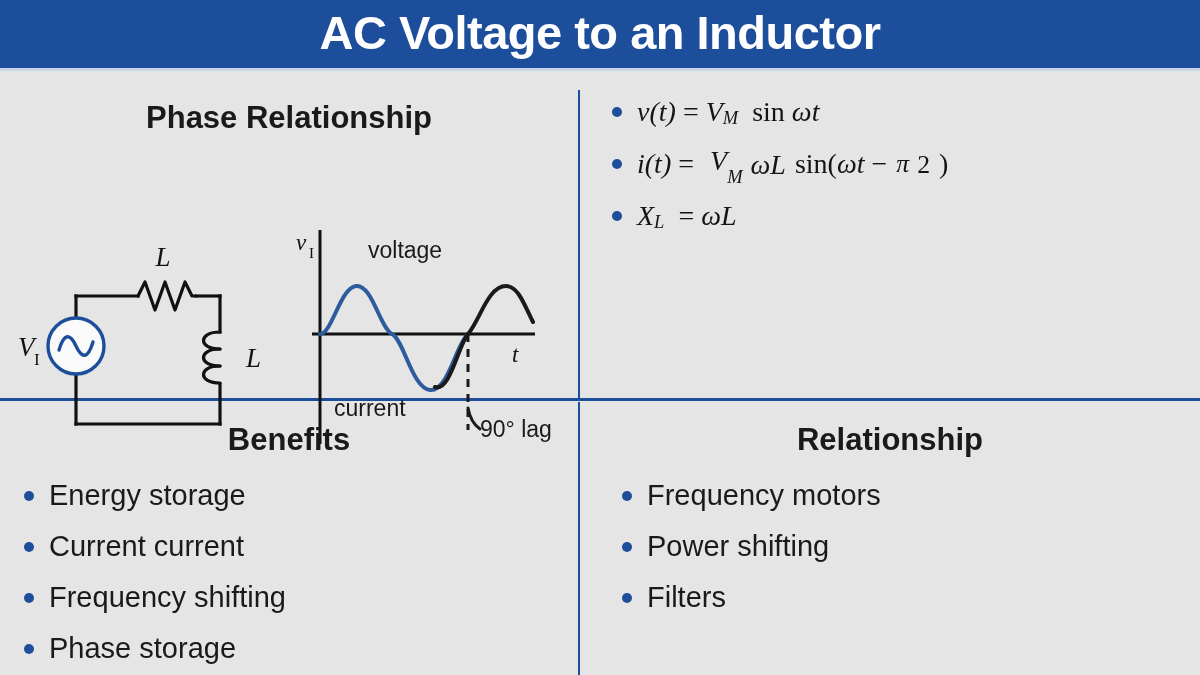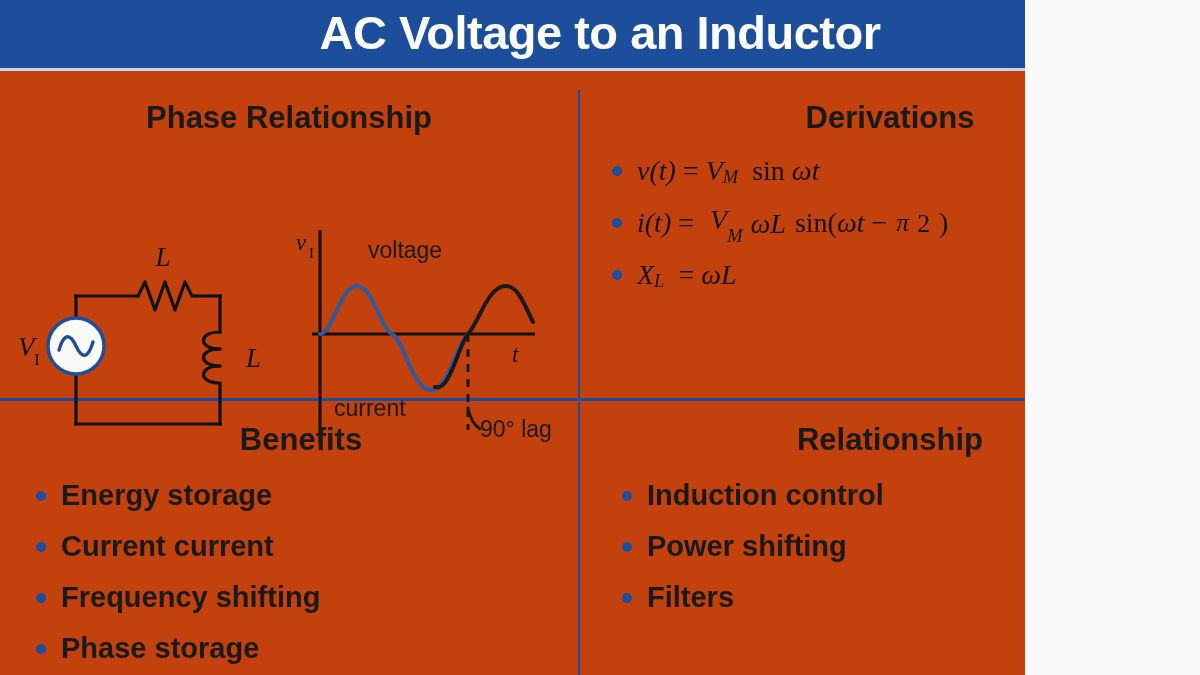--- a/index.html
+++ b/index.html
@@ -9,23 +9,23 @@
   }
   body {
     width: 1200px;
     height: 675px;
     overflow: hidden;
     font-family: "Liberation Sans", sans-serif;
     background: #fafafa;
   }
   .page {
     position: relative;
-    width: 1025px;
+    width: 1200px;
     height: 675px;
-    background: #c2410c;
+    background: #e5e5e5;
     overflow: hidden;
   }
 
   
   .header {
     position: absolute;
     left: 0; top: 0;
     width: 1200px;
     height: 68px;
     background: #1d4e9c;
@@ -75,21 +75,21 @@
     height: 3px;
     background: #1d4e9c;
   }
 
   
   .quad {
     position: absolute;
   }
   .quad-tl { left: 0;    top: 74px;  width: 578px; height: 324px; }
   .quad-tr { left: 580px; top: 74px;  width: 620px; height: 324px; }
-  .quad-bl { left: 0;    top: 402px; width: 578px; height: 273px; margin-left: 12px; }
+  .quad-bl { left: 0;    top: 402px; width: 578px; height: 273px; }
   .quad-br { left: 580px; top: 402px; width: 620px; height: 273px; }
 
   .section-title {
     text-align: center;
     font-size: 31px;
     font-weight: bold;
     color: #1a1a1a;
     margin-top: 28px;
     line-height: 1;
   }
@@ -105,21 +105,20 @@
   }
   .quad-bl .bullet-list { margin-left: 24px; }
   .quad-br .bullet-list { margin-left: 42px; }
   .bullet-item {
     display: flex;
     align-items: flex-start;
     font-size: 29px;
     color: #1a1a1a;
     line-height: 1;
     margin-bottom: 22px;
-    font-weight: bold;
   }
   .bullet-dot {
     width: 10px;
     height: 10px;
     border-radius: 50%;
     background: #1c4e9c;
     margin-right: 15px;
     margin-top: 10px;
     flex: 0 0 auto;
   }
@@ -259,21 +258,20 @@
           <text x="78" y="36" font-family="Liberation Sans, sans-serif" font-size="23" fill="#1a1a1a">voltage</text>
           <text x="44" y="194" font-family="Liberation Sans, sans-serif" font-size="23" fill="#1a1a1a">current</text>
           <text x="190" y="215" font-family="Liberation Sans, sans-serif" font-size="23" fill="#1a1a1a">90° lag</text>
         </svg>
       </div>
 
     </div>
   </div>
 
   <div class="quad quad-tr">
-    <div class="section-title">Derivations</div>
 
     <ul class="deriv-list">
 
       <li class="deriv-item">
         <span class="bullet-dot"></span>
         <span class="eq">
           <span class="ital">v</span>
             <span class="ital">(t)</span>
             <span class="sp"></span>
             <span>=</span>
@@ -354,21 +352,21 @@
         <span>Phase storage</span>
       </li>
     </ul>
   </div>
 
   <div class="quad quad-br">
     <div class="section-title">Relationship</div>
     <ul class="bullet-list">
       <li class="bullet-item">
         <span class="bullet-dot"></span>
-        <span>Induction control</span>
+        <span>Frequency motors</span>
       </li>
       <li class="bullet-item">
         <span class="bullet-dot"></span>
         <span>Power shifting</span>
       </li>
       <li class="bullet-item">
         <span class="bullet-dot"></span>
         <span>Filters</span>
       </li>
     </ul>

